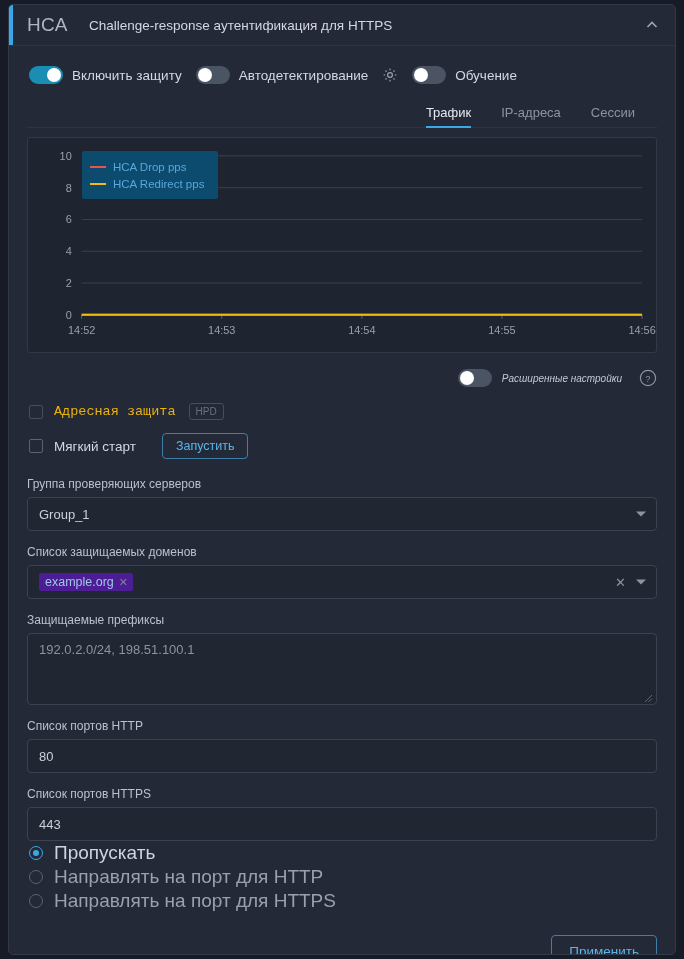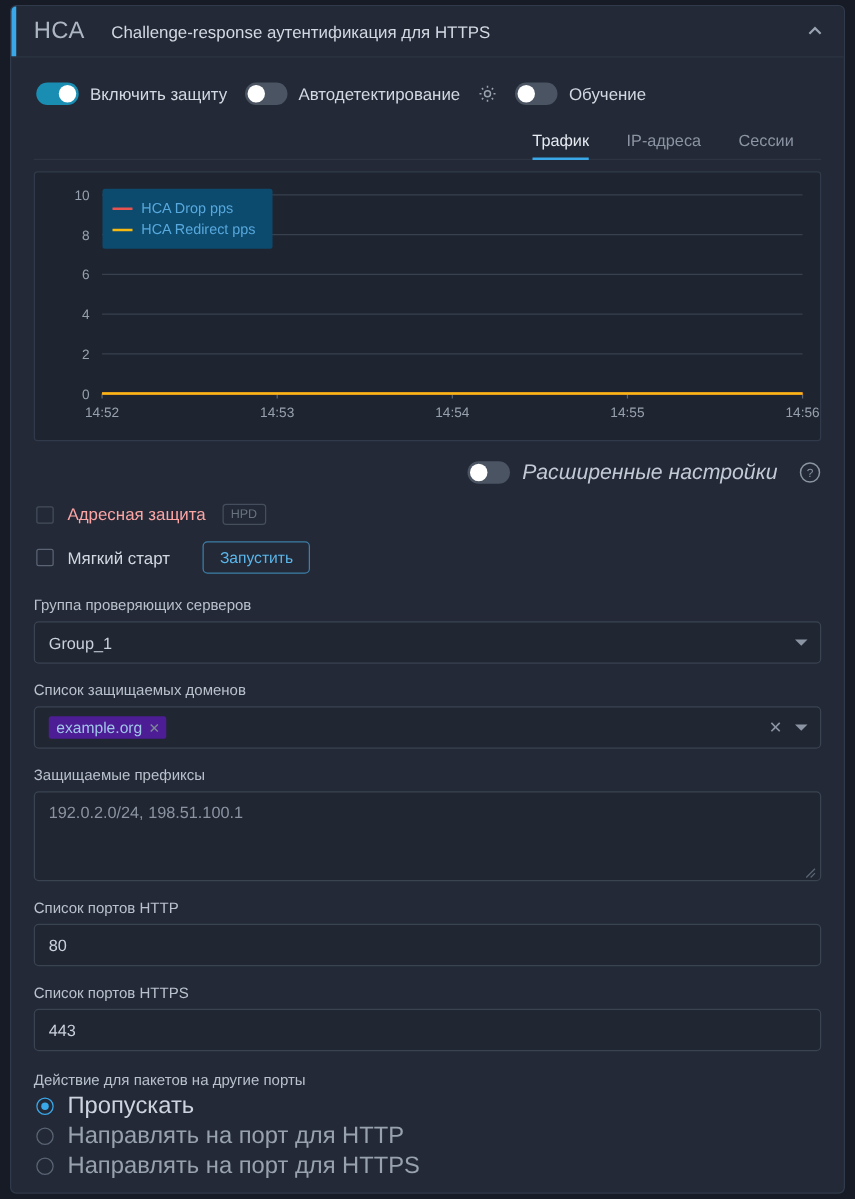--- a/index.html
+++ b/index.html
@@ -83,33 +83,33 @@
   }
   .lg-row { display: flex; align-items: center; height: 17px; }
   .lg-dash { width: 16px; height: 2px; margin-right: 7px; flex: 0 0 auto; }
   .lg-txt { font-size: 11.5px; color: #57a8dd; white-space: nowrap; }
   
   .advrow {
     display: flex; align-items: center; justify-content: flex-end;
     margin: 14px 18px 0 18px; height: 22px;
   }
   .adv-lbl {
-    font-size: 17px; color: #c2cad6; font-style: italic; margin-left: 10px;
+    font-size: 10px; color: #c2cad6; font-style: italic; margin-left: 10px;
   }
   .qmark { width: 18px; height: 18px; margin-left: 17px; cursor: pointer; }
   
   .cbrow { display: flex; align-items: center; padding-left: 20px; }
   .cb {
     width: 14px; height: 14px; border: 1px solid #5a6474;
     border-radius: 2px; background: transparent; flex: 0 0 auto;
     cursor: pointer;
   }
   .cb.dim { border-color: #454e5d; }
   .cb-lbl { font-size: 13.5px; color: #d3d9e3; margin-left: 11px; }
-  .dimtxt { color: #fca5a5; }
+  .dimtxt { color: #eab308; font-family: Liberation Mono, monospace; }
   .badge {
     margin-left: 13px; font-size: 10px; color: #6b7policy;
     border: 1px solid #454e5d; border-radius: 3px; padding: 2px 6px;
     color: #69727f;
   }
   .btn-run {
     margin-left: 26px; font-size: 12.5px; color: #5ab6ea;
     background: transparent; border: 1px solid #3d7fa8;
     border-radius: 4px; padding: 5px 13px; cursor: pointer;
     font-family: inherit;
@@ -330,23 +330,20 @@
     </div>
   </div>
 
   <div class="fld" style="margin-top:14px">
     <span class="fld-lbl">Список портов HTTPS</span>
     <div class="inp">
       <span>443</span>
     </div>
   </div>
 
-  <div class="fld" style="margin-top:16px">
-    <span class="fld-lbl" style="margin-bottom:2px">Действие для пакетов на другие порты</span>
-  </div>
   <div class="rdrow">
     <span class="rd sel"></span>
     <span class="rd-lbl">Пропускать</span>
   </div>
   <div class="rdrow">
     <span class="rd"></span>
     <span class="rd-lbl dim">Направлять на порт для HTTP</span>
   </div>
   <div class="rdrow">
     <span class="rd"></span>

